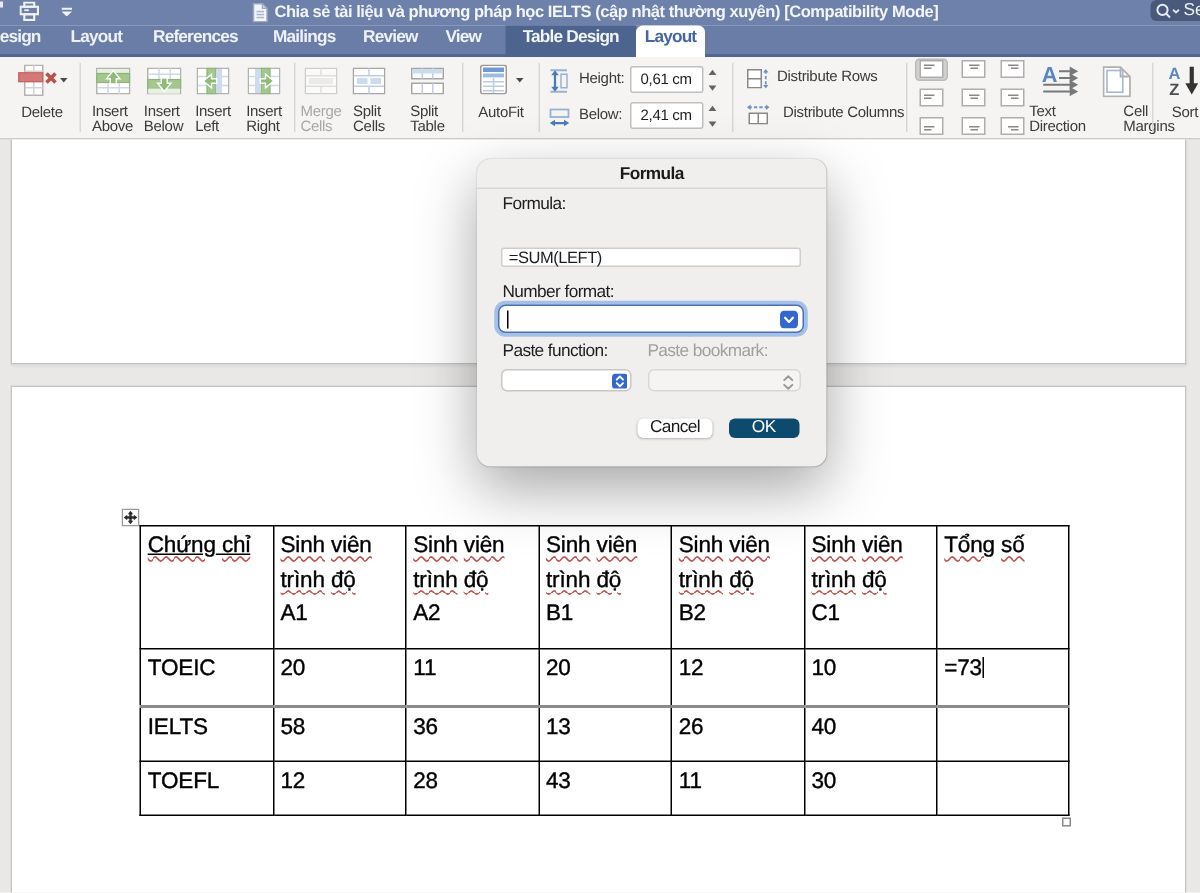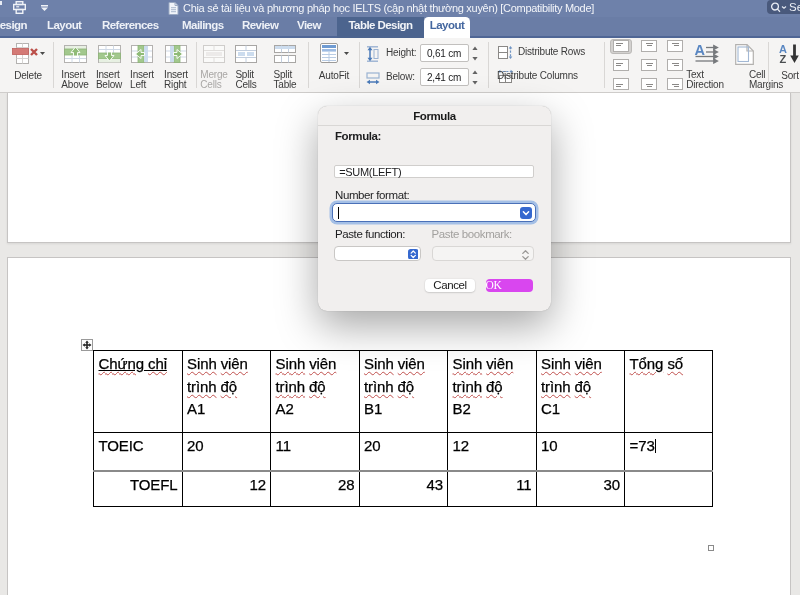--- a/index.html
+++ b/index.html
@@ -2,21 +2,21 @@
 <html><head>
 <meta charset="utf-8">
 <style>
 * { margin:0; padding:0; box-sizing:border-box; }
 html,body { width:800px; height:595px; overflow:hidden; }
 body { font-family:"Liberation Sans", sans-serif; position:relative; background:#e9e8e6; }
 .abs { position:absolute; }
 
 
 #titlebar { left:0; top:0; width:800px; height:17px; background:#6e81aa; }
-#title-text { left:183px; top:0; height:17px; line-height:17px; font-size:11px; letter-spacing:-0.3px; font-weight:normal; color:#f3f5f9; white-space:nowrap; }
+#title-text { left:183px; top:0; height:17px; line-height:17px; font-size:11px; letter-spacing:-0.3px; font-weight:bold; color:#f3f5f9; white-space:nowrap; }
 
 
 #tabbar { left:0; top:17px; width:800px; height:21px; background:#6a7da6; border-bottom:2px solid #4f6695; }
 .tab { position:absolute; top:0; height:21px; line-height:16px; font-size:11.5px; letter-spacing:-0.55px; font-weight:bold; color:#eef1f7; white-space:nowrap; }
 #tab-td { left:337px; width:87px; height:21px; background:#4c648e; color:#f2f4f8; text-align:center; }
 #tab-active { left:424px; width:46px; height:21px; background:#fff; color:#44679f; text-align:center; border-radius:4.5px 4.5px 0 0; }
 
 
 #ribbon { left:0; top:38px; width:800px; height:55px; background:#f5f4f3; border-bottom:1.5px solid #cfcdcb; }
 .sep { position:absolute; top:4px; width:1px; height:46px; background:#d9d7d5; }
@@ -222,21 +222,21 @@
     <path d="M12.5 13 L14.3 10.6 H10.7 Z" fill="#6f94c4"></path>
   </svg>
   <svg class="abs" style="left:498px; top:31px;" width="15" height="14" viewBox="0 0 15 14">
     <line x1="1" y1="2.5" x2="14" y2="2.5" stroke="#6f94c4" stroke-width="1.2" stroke-dasharray="2.2 1.4"></line>
     <path d="M0 2.5 L2.4 0.7 V4.3 Z" fill="#6f94c4"></path>
     <path d="M15 2.5 L12.6 0.7 V4.3 Z" fill="#6f94c4"></path>
     <rect x="1.5" y="6.5" width="12" height="7" fill="#fff" stroke="#8a8886"></rect>
     <line x1="7.5" y1="6.5" x2="7.5" y2="13.5" stroke="#8a8886"></line>
   </svg>
   <div class="rlabel" style="left:518px; top:9px; transform:none;">Distribute Rows</div>
-  <div class="rlabel" style="left:497px; top:33px; transform:none;">Distribute Columns</div>
+  <div class="rlabel" style="left:522px; top:33px; transform:none;">Distribute Columns</div>
   <div class="sep" style="left:604px;"></div>
 
   <div class="abs" style="left:609.5px; top:0.5px; width:22.5px; height:15px; background:#d3d1cf; border:1px solid #bcbab8; border-radius:3px;"></div>
   <svg class="abs" style="left:606px; top:0;" width="90" height="56" viewBox="0 0 90 56">
     <g stroke="#b0aeac" fill="#fff">
       <rect x="7.5" y="2.5" width="15" height="11"></rect>
         <rect x="35.5" y="2.5" width="15" height="11"></rect>
         <rect x="61.5" y="2.5" width="15" height="11"></rect>
       <rect x="7.5" y="21.5" width="15" height="11"></rect>
         <rect x="35.5" y="21.5" width="15" height="11"></rect>
@@ -320,35 +320,44 @@
   </tr>
   <tr class="grayline" style="height:38px;">
     <td>TOEIC</td>
         <td>20</td>
         <td>11</td>
         <td>20</td>
         <td>12</td>
         <td>10</td>
         <td>=73<span style="display:inline-block; width:1.2px; height:14px; background:#000; vertical-align:-2px;"></span></td>
   </tr>
-  <tr style="height:36px;text-align:right;">
+  <tr style="height:37px;">
+    <td>IELTS</td>
+        <td>58</td>
+        <td>36</td>
+        <td>13</td>
+        <td>26</td>
+        <td>40</td>
+        <td></td>
+  </tr>
+  <tr style="height:36px;">
     <td>TOEFL</td>
         <td>12</td>
         <td>28</td>
         <td>43</td>
         <td>11</td>
         <td>30</td>
         <td></td>
   </tr>
 </tbody>
   </table>
 
 <div class="abs" id="dialog">
   <div class="abs" id="dlg-title">Formula</div>
-  <div class="dlabel" style="left:17px; top:24px;font-weight:bold;">Formula:</div>
+  <div class="dlabel" style="left:17px; top:24px;">Formula:</div>
   <div class="abs" id="dlg-input" style="left:15.7px; top:59px; width:200.7px; height:13px; background:#fff; border:1px solid #d0cecc; border-radius:2px; font-size:11px; letter-spacing:-0.3px; line-height:13px; padding-left:4.5px; color:#1d1d1f;">=SUM(LEFT)</div>
   <div class="dlabel" style="left:17px; top:83px;">Number format:</div>
   <div class="abs" id="dlg-combo" style="left:14px; top:97px; width:204px; height:19px; border-radius:5px; box-shadow:0 0 0 2.5px #a5c0e6; background:#fff; border:1px solid #4a70b8;">
     <div class="abs" style="left:5px; top:2.5px; width:1px; height:12px; background:#000;"></div>
     <svg class="abs" style="right:3px; top:3px;" width="12" height="12" viewBox="0 0 12 12">
       <rect x="0" y="0" width="12" height="12" rx="3" fill="#3568cf"></rect>
       <path d="M3.4 4.8 L6 7.6 L8.6 4.8" fill="none" stroke="#fff" stroke-width="1.5" stroke-linecap="round" stroke-linejoin="round"></path>
     </svg>
   </div>
   <div class="dlabel" style="left:17px; top:122px;">Paste function:</div>
@@ -358,14 +367,14 @@
       <rect x="0" y="0" width="12" height="12" rx="3" fill="#3568cf"></rect>
       <path d="M3.6 4.7 L6 2.3 L8.4 4.7 M3.6 7.3 L6 9.7 L8.4 7.3" fill="none" stroke="#fff" stroke-width="1.4" stroke-linecap="round" stroke-linejoin="round"></path>
     </svg>
   </div>
   <div class="abs" id="dlg-pop2" style="left:113.6px; top:140.4px; width:102.8px; height:14.7px; background:#f5f4f3; border:1px solid #d9d7d5; border-radius:4px;">
     <svg class="abs" style="right:3px; top:2.3px;" width="9" height="10" viewBox="0 0 9 10">
       <path d="M1.8 3.4 L4.5 0.8 L7.2 3.4 M1.8 6.6 L4.5 9.2 L7.2 6.6" fill="none" stroke="#9a9896" stroke-width="1.3" stroke-linecap="round" stroke-linejoin="round"></path>
     </svg>
   </div>
   <div class="abs" id="btn-cancel" style="left:107px; top:173.3px; width:50px; height:13px; background:#fff; border-radius:4px; box-shadow:0 0.5px 1.5px rgba(0,0,0,0.25); font-size:11.5px; letter-spacing:-0.4px; line-height:13px; text-align:center; color:#1a1a1a;">Cancel</div>
-  <div class="abs" id="btn-ok" style="left:167.5px; top:173.3px; width:47.3px; height:13px; background:#d946ef; border-radius:4px; font-size:11.5px; letter-spacing:-0.4px; line-height:13px; color:#fff;font-family:Liberation Serif, serif;">OK</div>
+  <div class="abs" id="btn-ok" style="left:167.5px; top:173.3px; width:47.3px; height:13px; background:#0c4a6e; border-radius:4px; font-size:11.5px; letter-spacing:-0.4px; line-height:13px; text-align:center; color:#fff;">OK</div>
 </div>
 
 </body></html>

